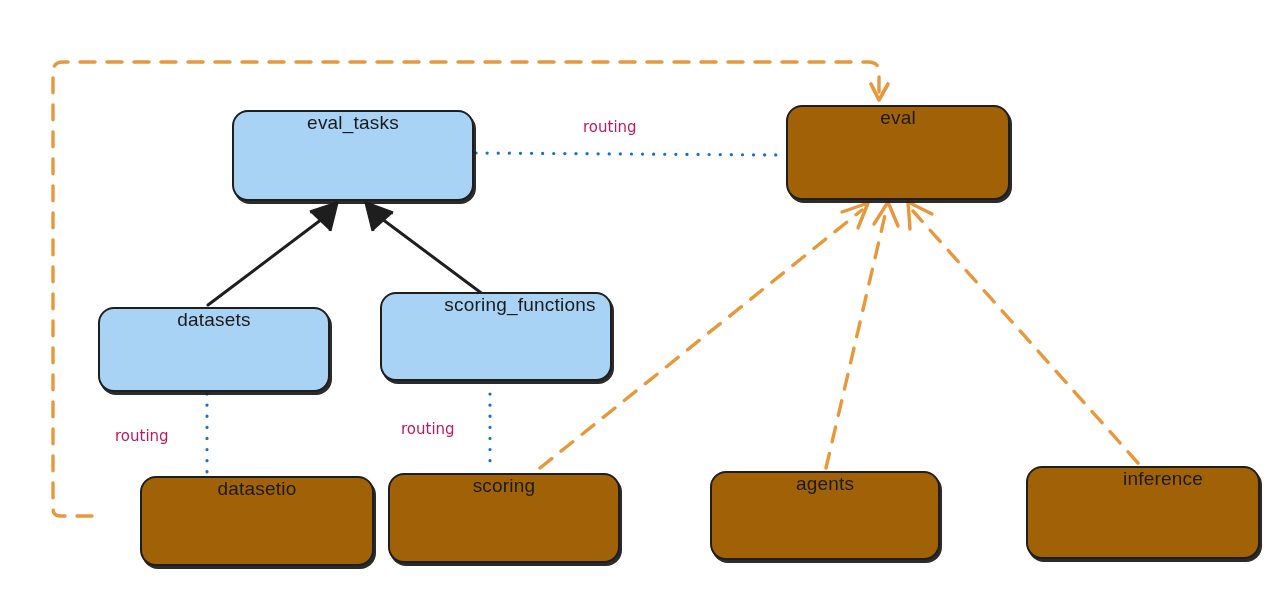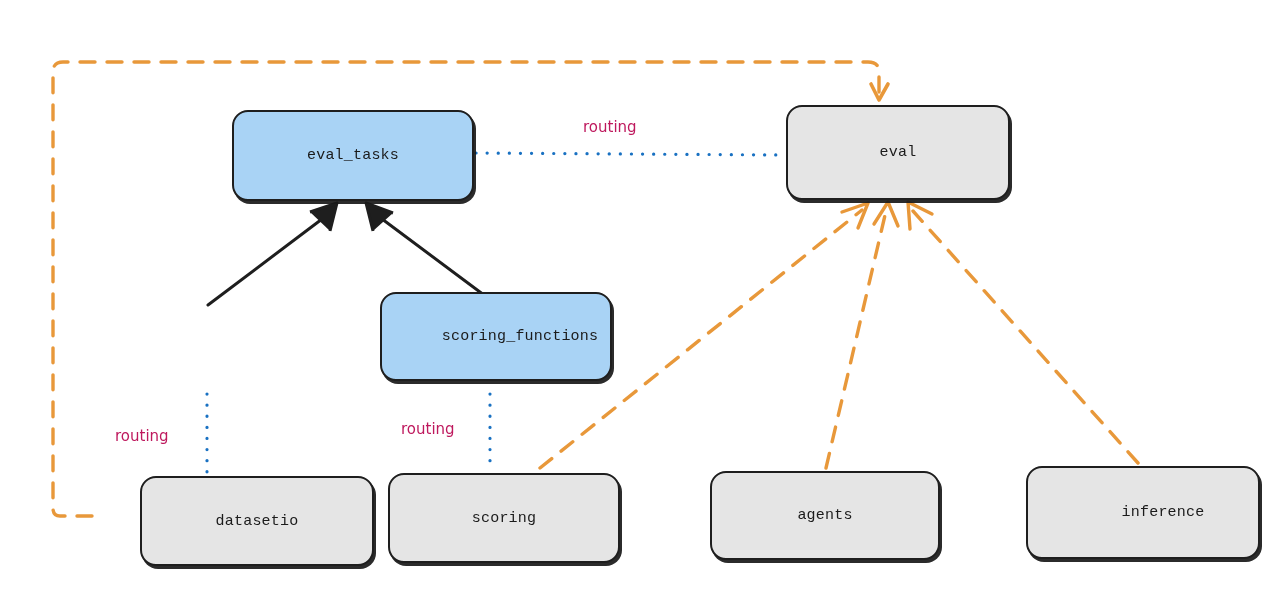--- a/index.html
+++ b/index.html
@@ -22,36 +22,35 @@
     position: absolute;
     left: 0;
     top: 0;
     width: 1280px;
     height: 596px;
   }
   .node {
     position: absolute;
     box-sizing: border-box;
     display: flex;
-    align-items: center;
     justify-content: center;
     border: 2.6px solid #1e1e1e;
     border-radius: 16px;
-    font-family: Liberation Mono, monospace;
-    font-size: 15px;
+    font-family: Liberation Sans, sans-serif;
+    font-size: 19px;
     color: #1b1b1b;
     letter-spacing: 0.2px;
     box-shadow: 2px 3px 0 0 rgba(25,25,25,0.92);
     z-index: 3;
   }
   .node.blue {
     background: #a9d3f5;
   }
   .node.green {
-    background: #e5e5e5;
+    background: #a16207;
   }
   .node .label {
     pointer-events: none;
     white-space: nowrap;
   }
   .edge-label {
     position: absolute;
     font-family: "DejaVu Sans", sans-serif;
     font-size: 15px;
     color: #be185d;
@@ -112,20 +111,23 @@
   </svg>
 
   <div class="node blue" style="left:232px; top:110px; width:242px; height:91px;">
     <span class="label">eval_tasks</span>
   </div>
 
   <div class="node green" style="left:786px; top:105px; width:224px; height:95px;">
     <span class="label">eval</span>
   </div>
 
+  <div class="node blue" style="left:98px; top:307px; width:232px; height:85px;">
+    <span class="label">datasets</span>
+  </div>
 
   <div class="node blue" style="left:380px; top:292px; width:232px; height:89px;padding-left:48px;">
     <span class="label">scoring_functions</span>
   </div>
 
   <div class="node green" style="left:96px; top:476px; width:234px; height:90px;margin-left:44px;">
     <span class="label">datasetio</span>
   </div>
 
   <div class="node green" style="left:710px; top:471px; width:230px; height:89px;">

